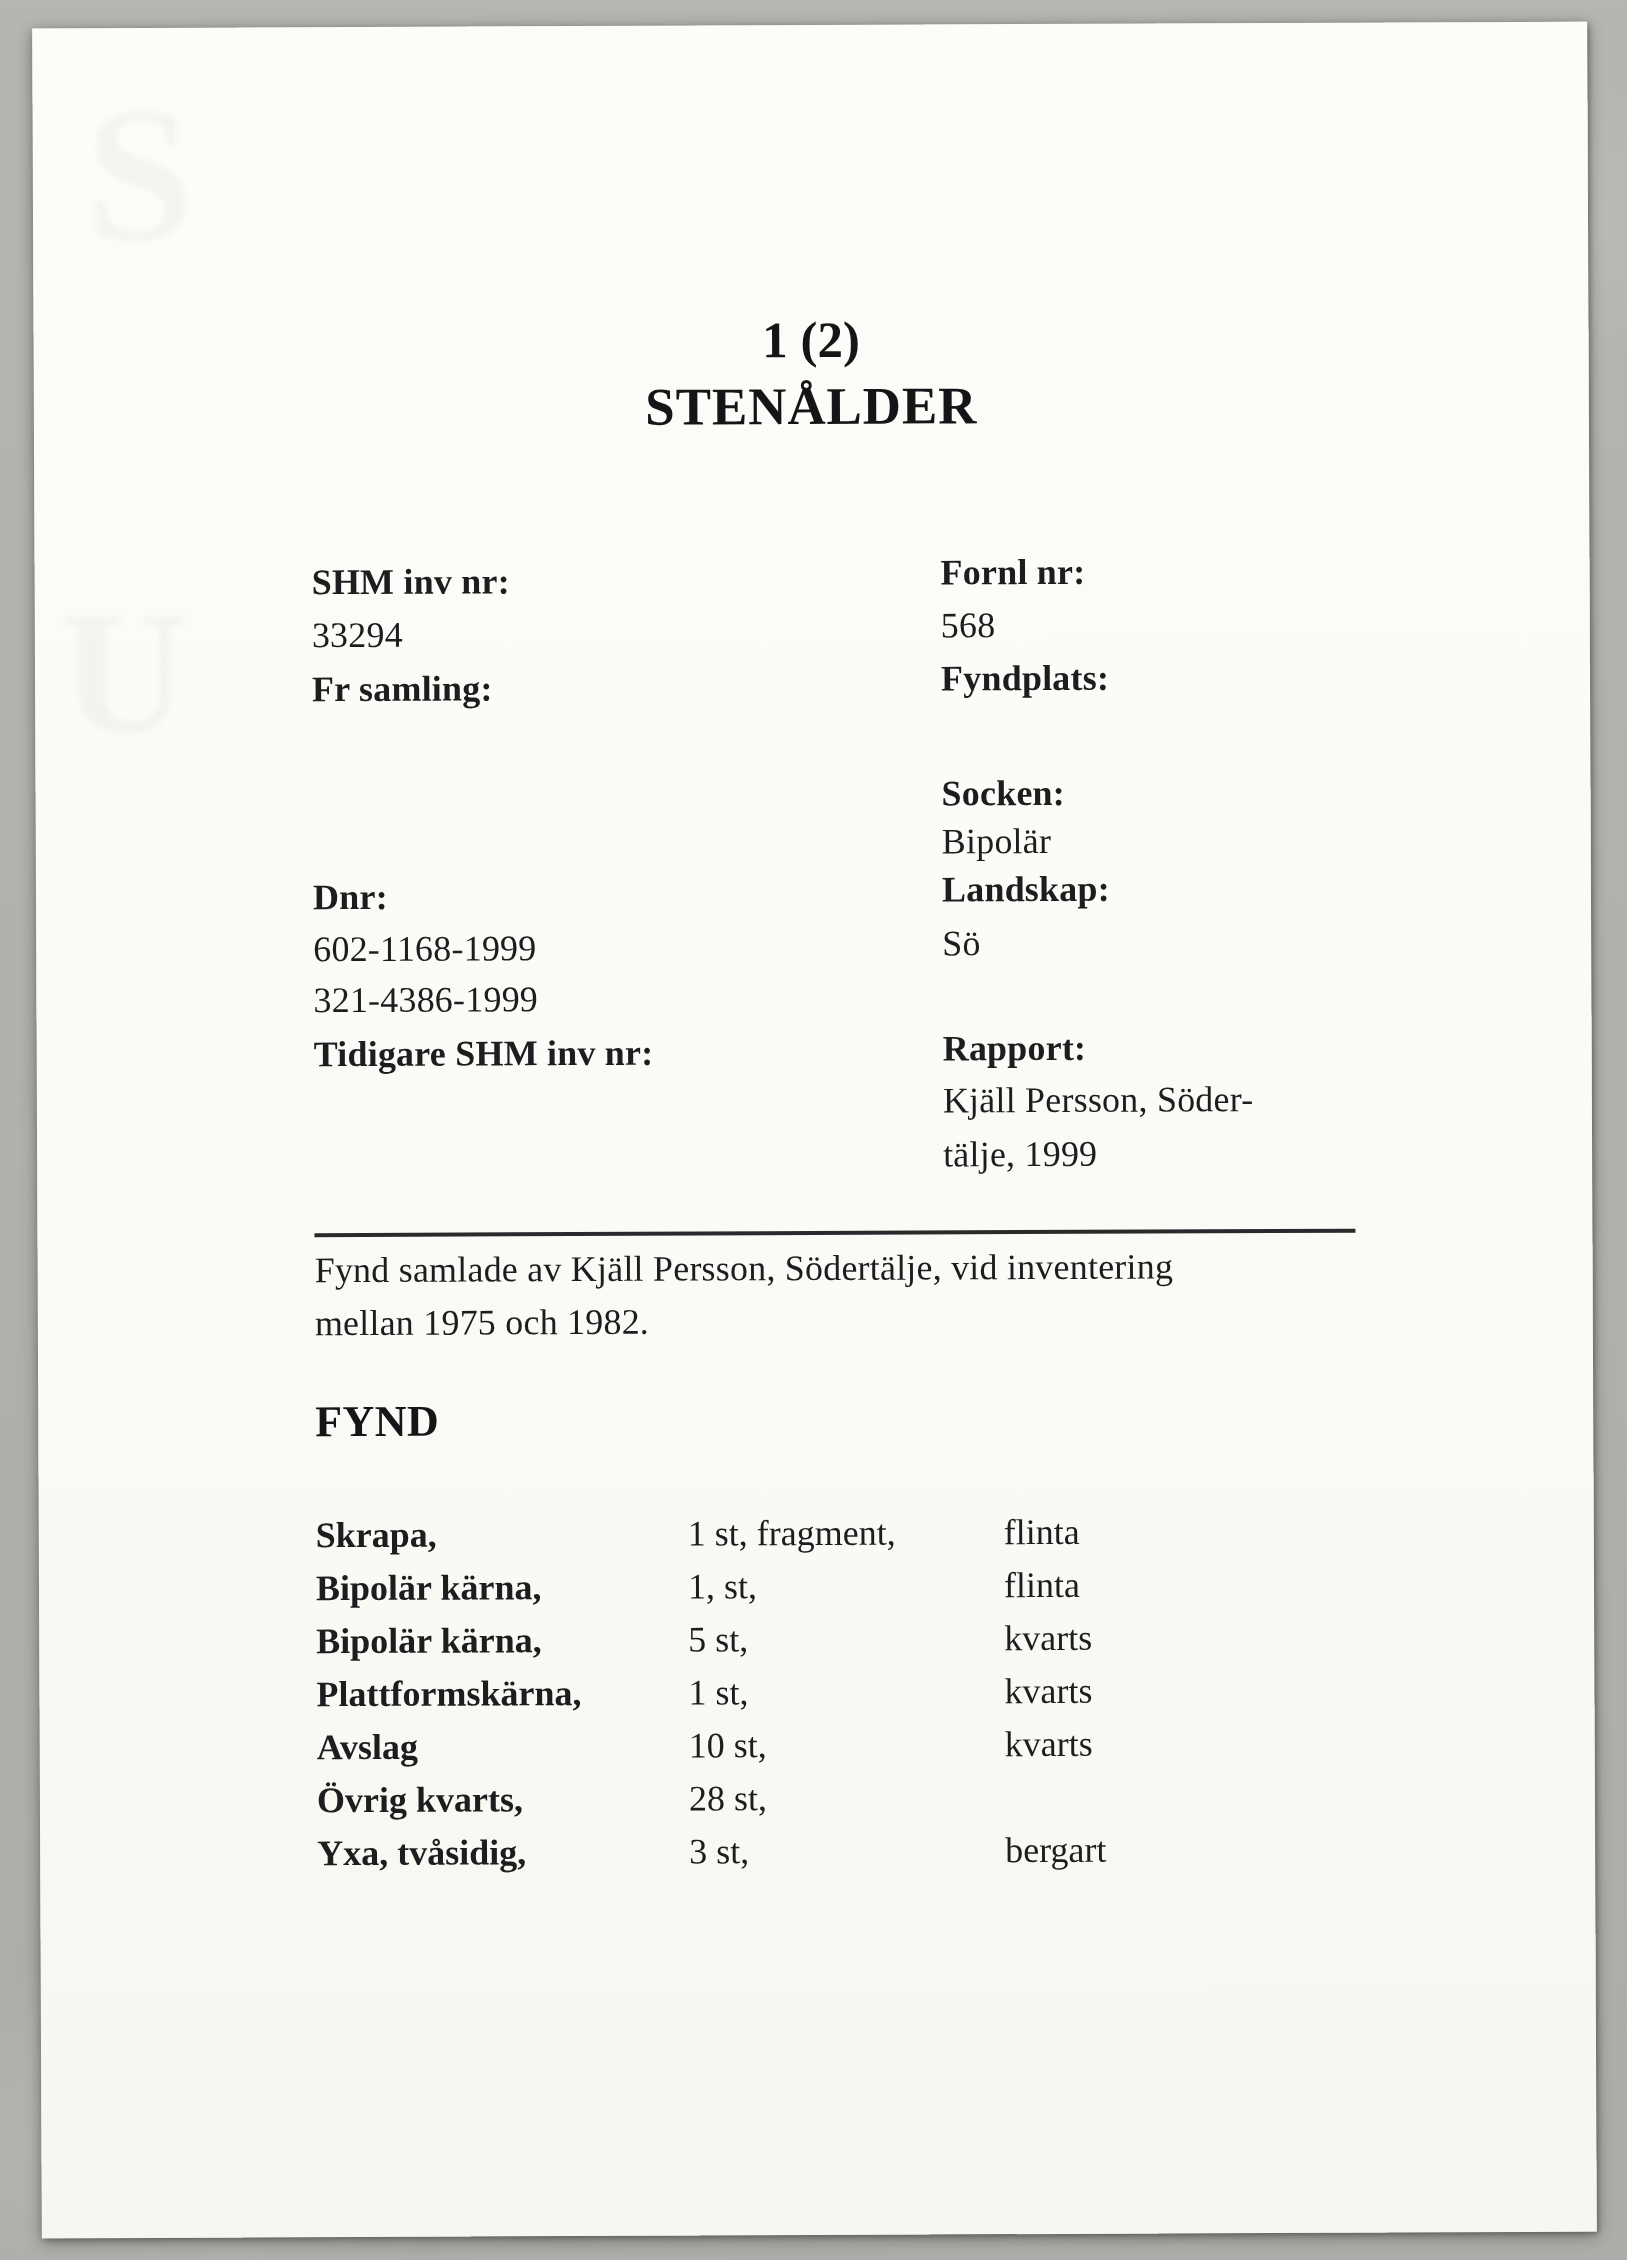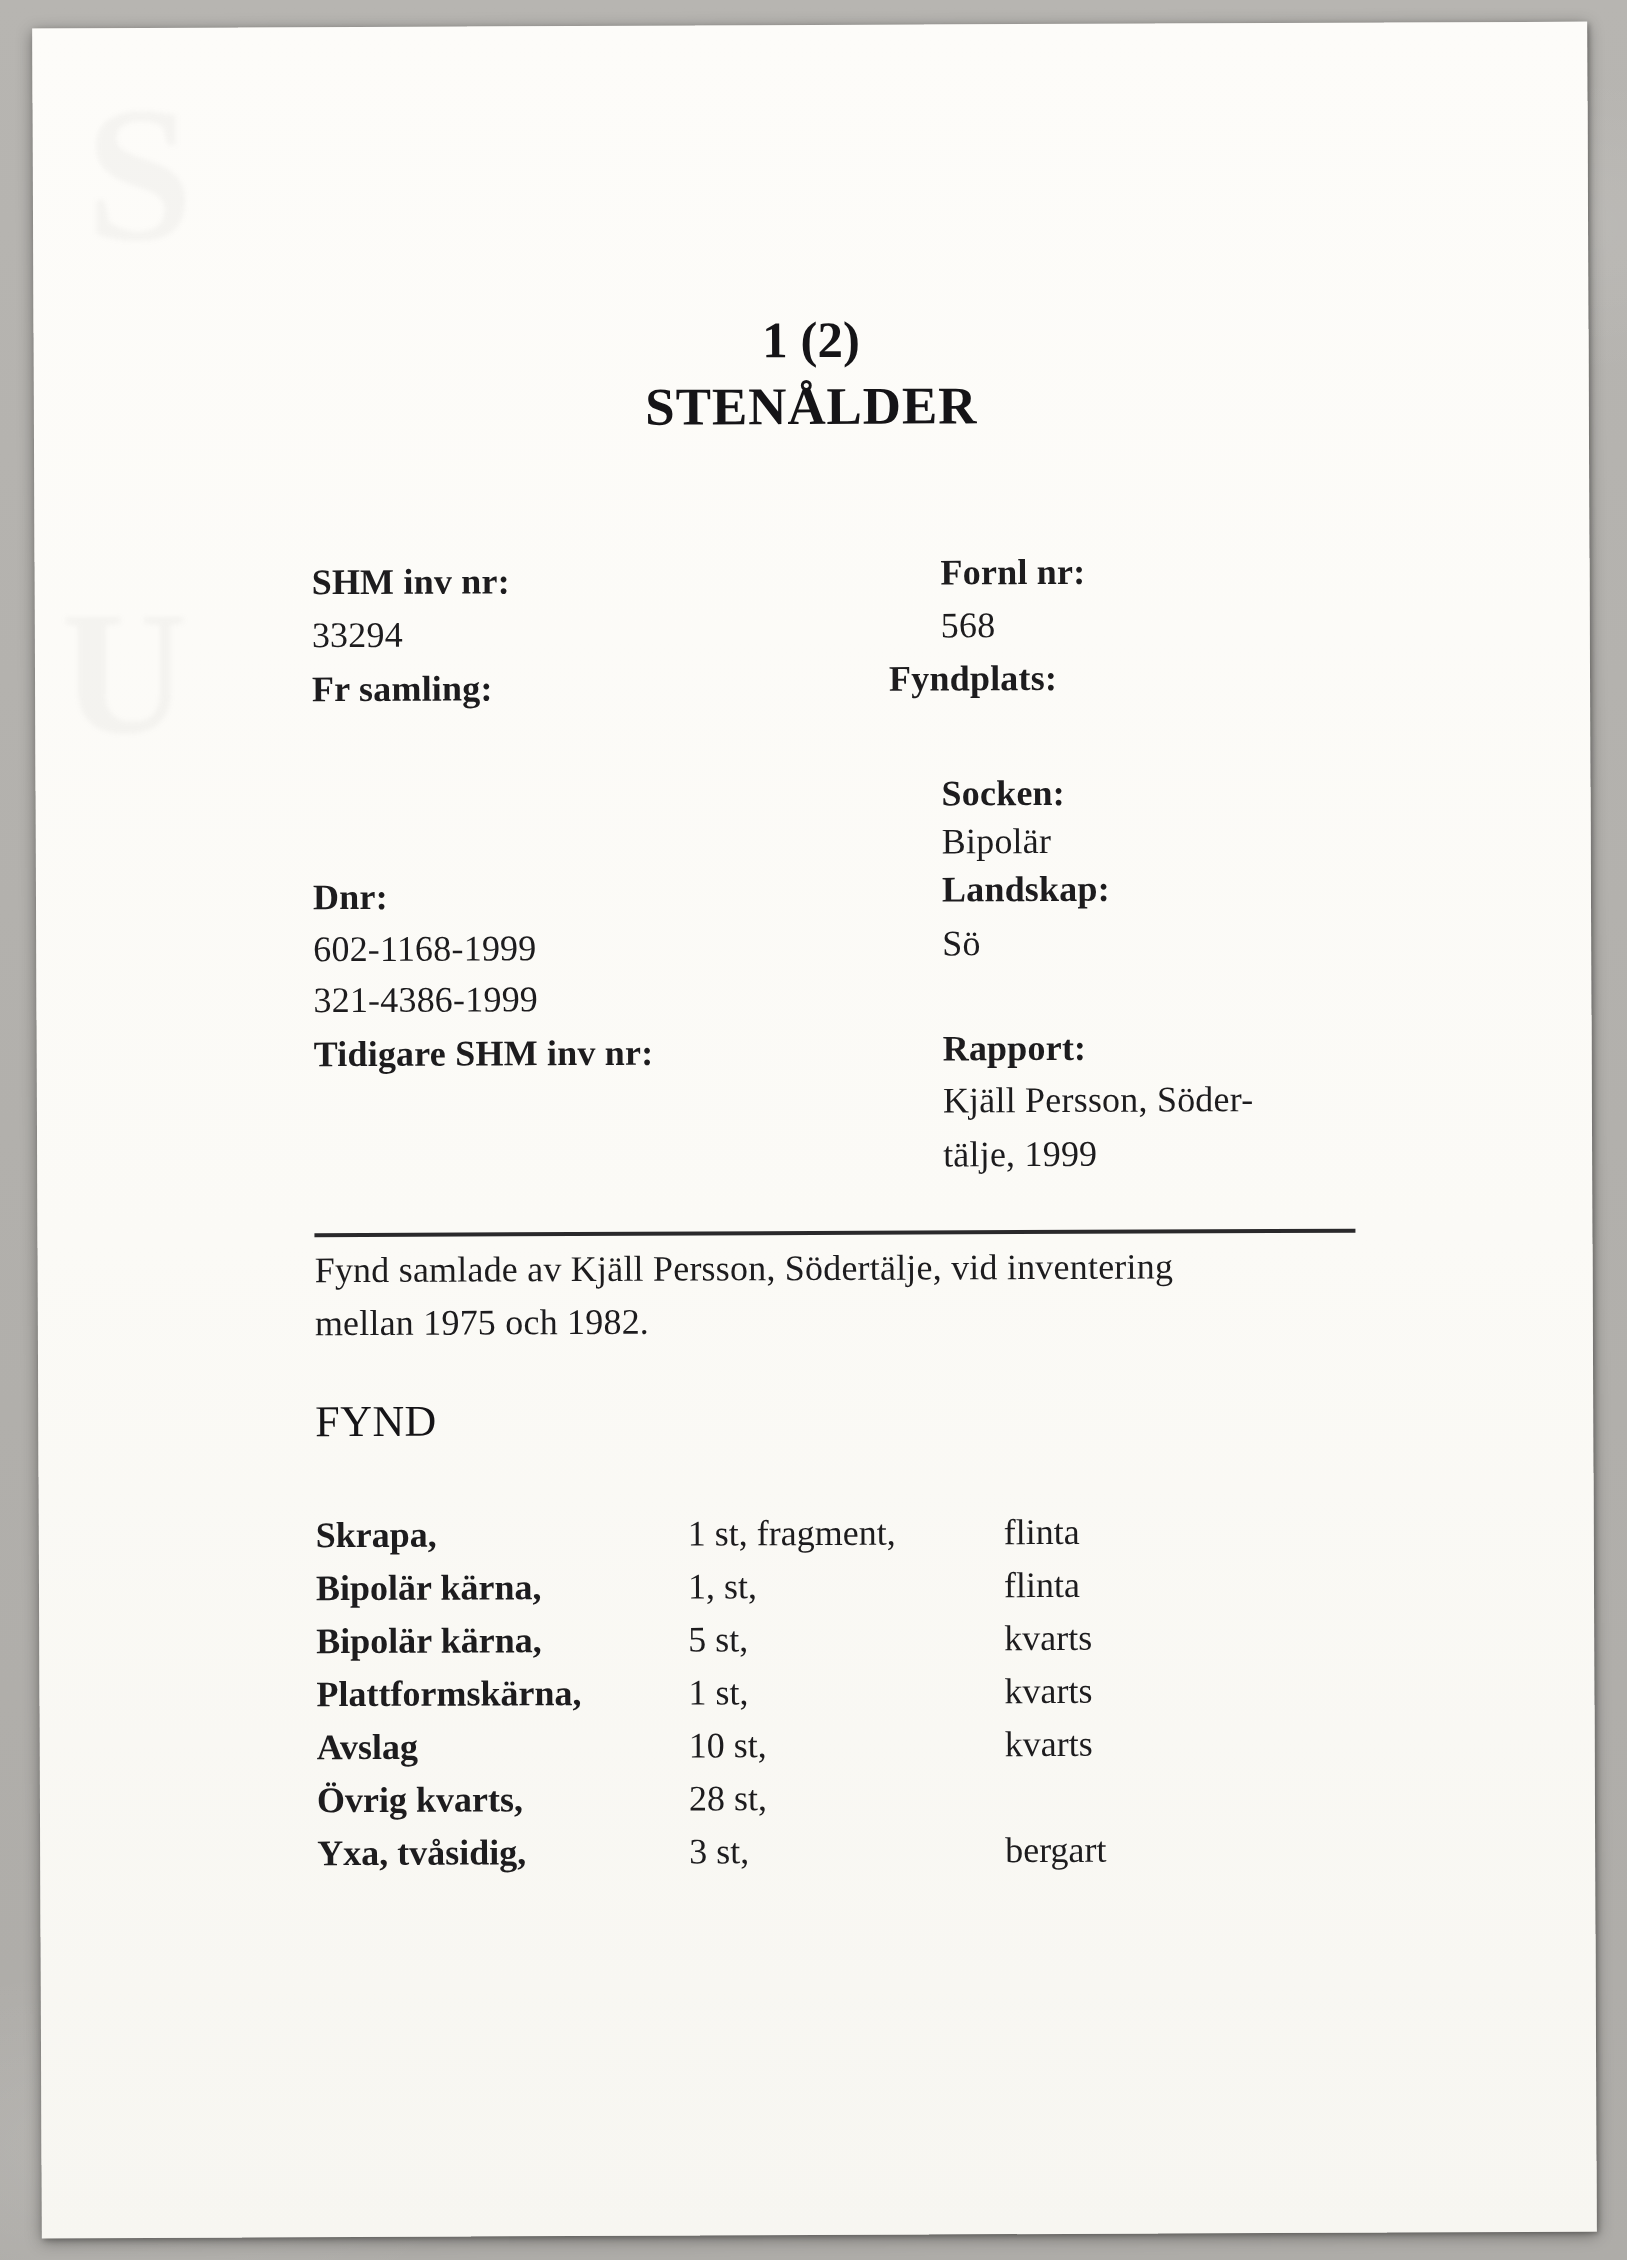--- a/index.html
+++ b/index.html
@@ -55,21 +55,21 @@
     top: 1206px;
     width: 1041px;
     height: 3.5px;
     background: #2a292b;
   }
   .fynd-heading {
     position: absolute;
     left: 277px;
     top: 1369px;
     font-size: 44px;
-    font-weight: normal;
+    font-weight: bold;
     color: #151417;
     letter-spacing: 0.4px;
   }
   .finds-table {
     position: absolute;
     left: 277px;
     top: 1487px;
     width: 1088px;
     display: grid;
     grid-template-columns: 372px 316px auto;
@@ -106,21 +106,21 @@
   <div class="t b" style="left:277px; top:534px;">SHM inv nr:</div>
   <div class="t" style="left:277px; top:587px;text-align:right;">33294</div>
   <div class="t b" style="left:277px; top:641px;">Fr samling:</div>
   <div class="t b" style="left:277px; top:849px;">Dnr:</div>
   <div class="t" style="left:277px; top:901px;">602-1168-1999</div>
   <div class="t" style="left:277px; top:952px;">321-4386-1999</div>
   <div class="t b" style="left:277px; top:1006px;">Tidigare SHM inv nr:</div>
 
   <div class="t b" style="left:906px; top:527px;">Fornl nr:</div>
   <div class="t" style="left:906px; top:580px;">568</div>
-  <div class="t b" style="left:854px; top:633px;">Fyndplats:</div>
+  <div class="t b" style="left:906px; top:633px;">Fyndplats:</div>
   <div class="t b" style="left:906px; top:748px;">Socken:</div>
   <div class="t" style="left:906px; top:796px;">Bipolär</div>
   <div class="t b" style="left:906px; top:844px;">Landskap:</div>
   <div class="t" style="left:906px; top:898px;">Sö</div>
   <div class="t b" style="left:906px; top:1003px;">Rapport:</div>
   <div class="t" style="left:906px; top:1055px;">Kjäll Persson, Söder-</div>
   <div class="t" style="left:906px; top:1109px;">tälje, 1999</div>
 
   <div class="divider"></div>
 

